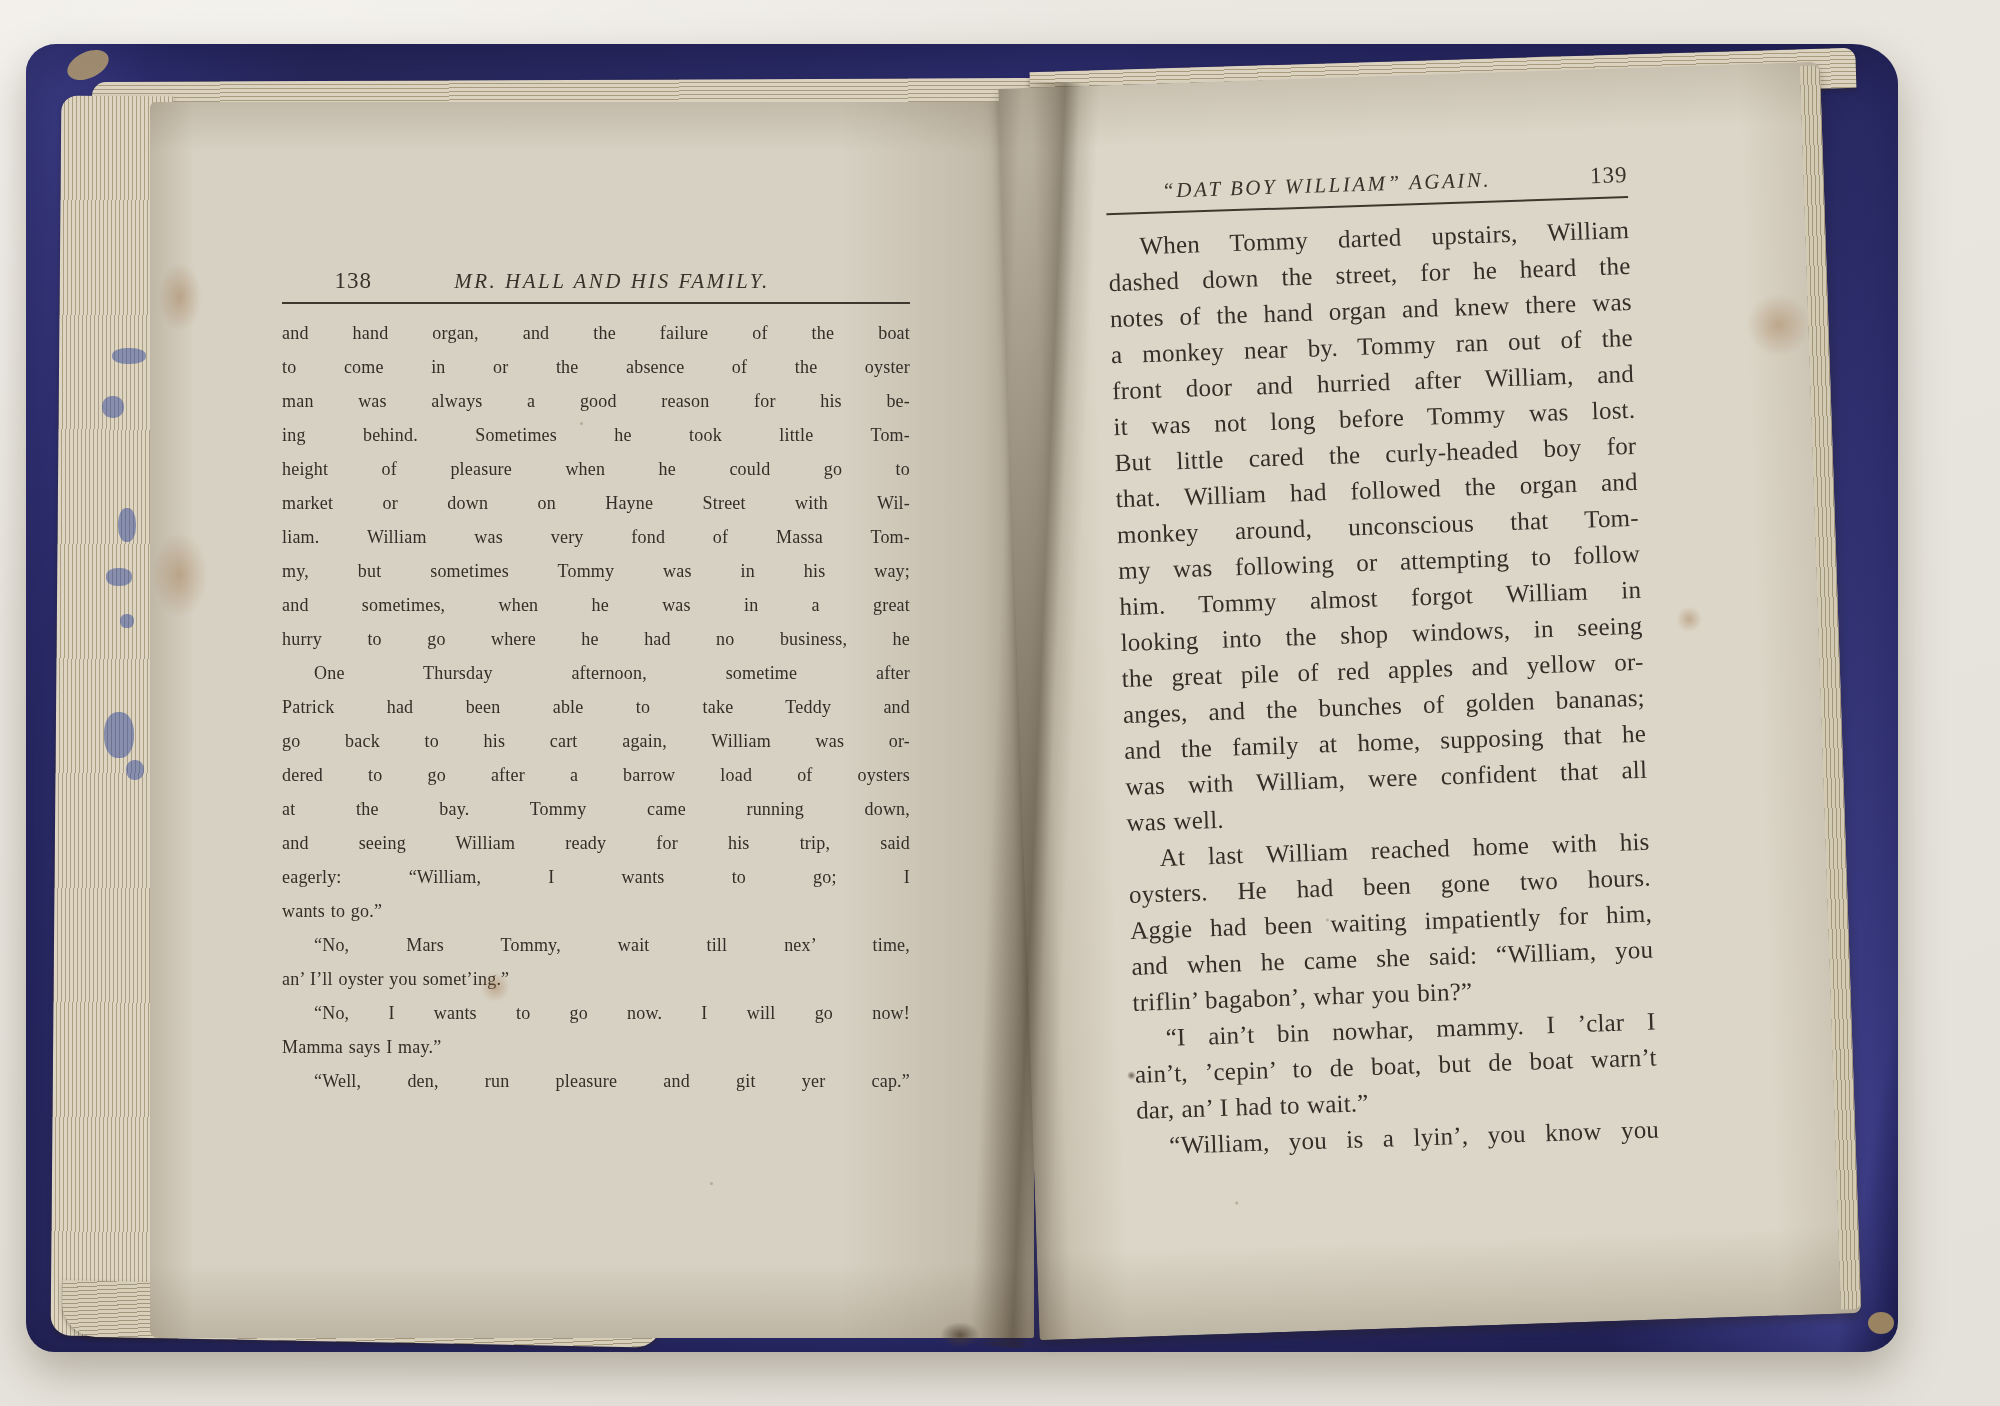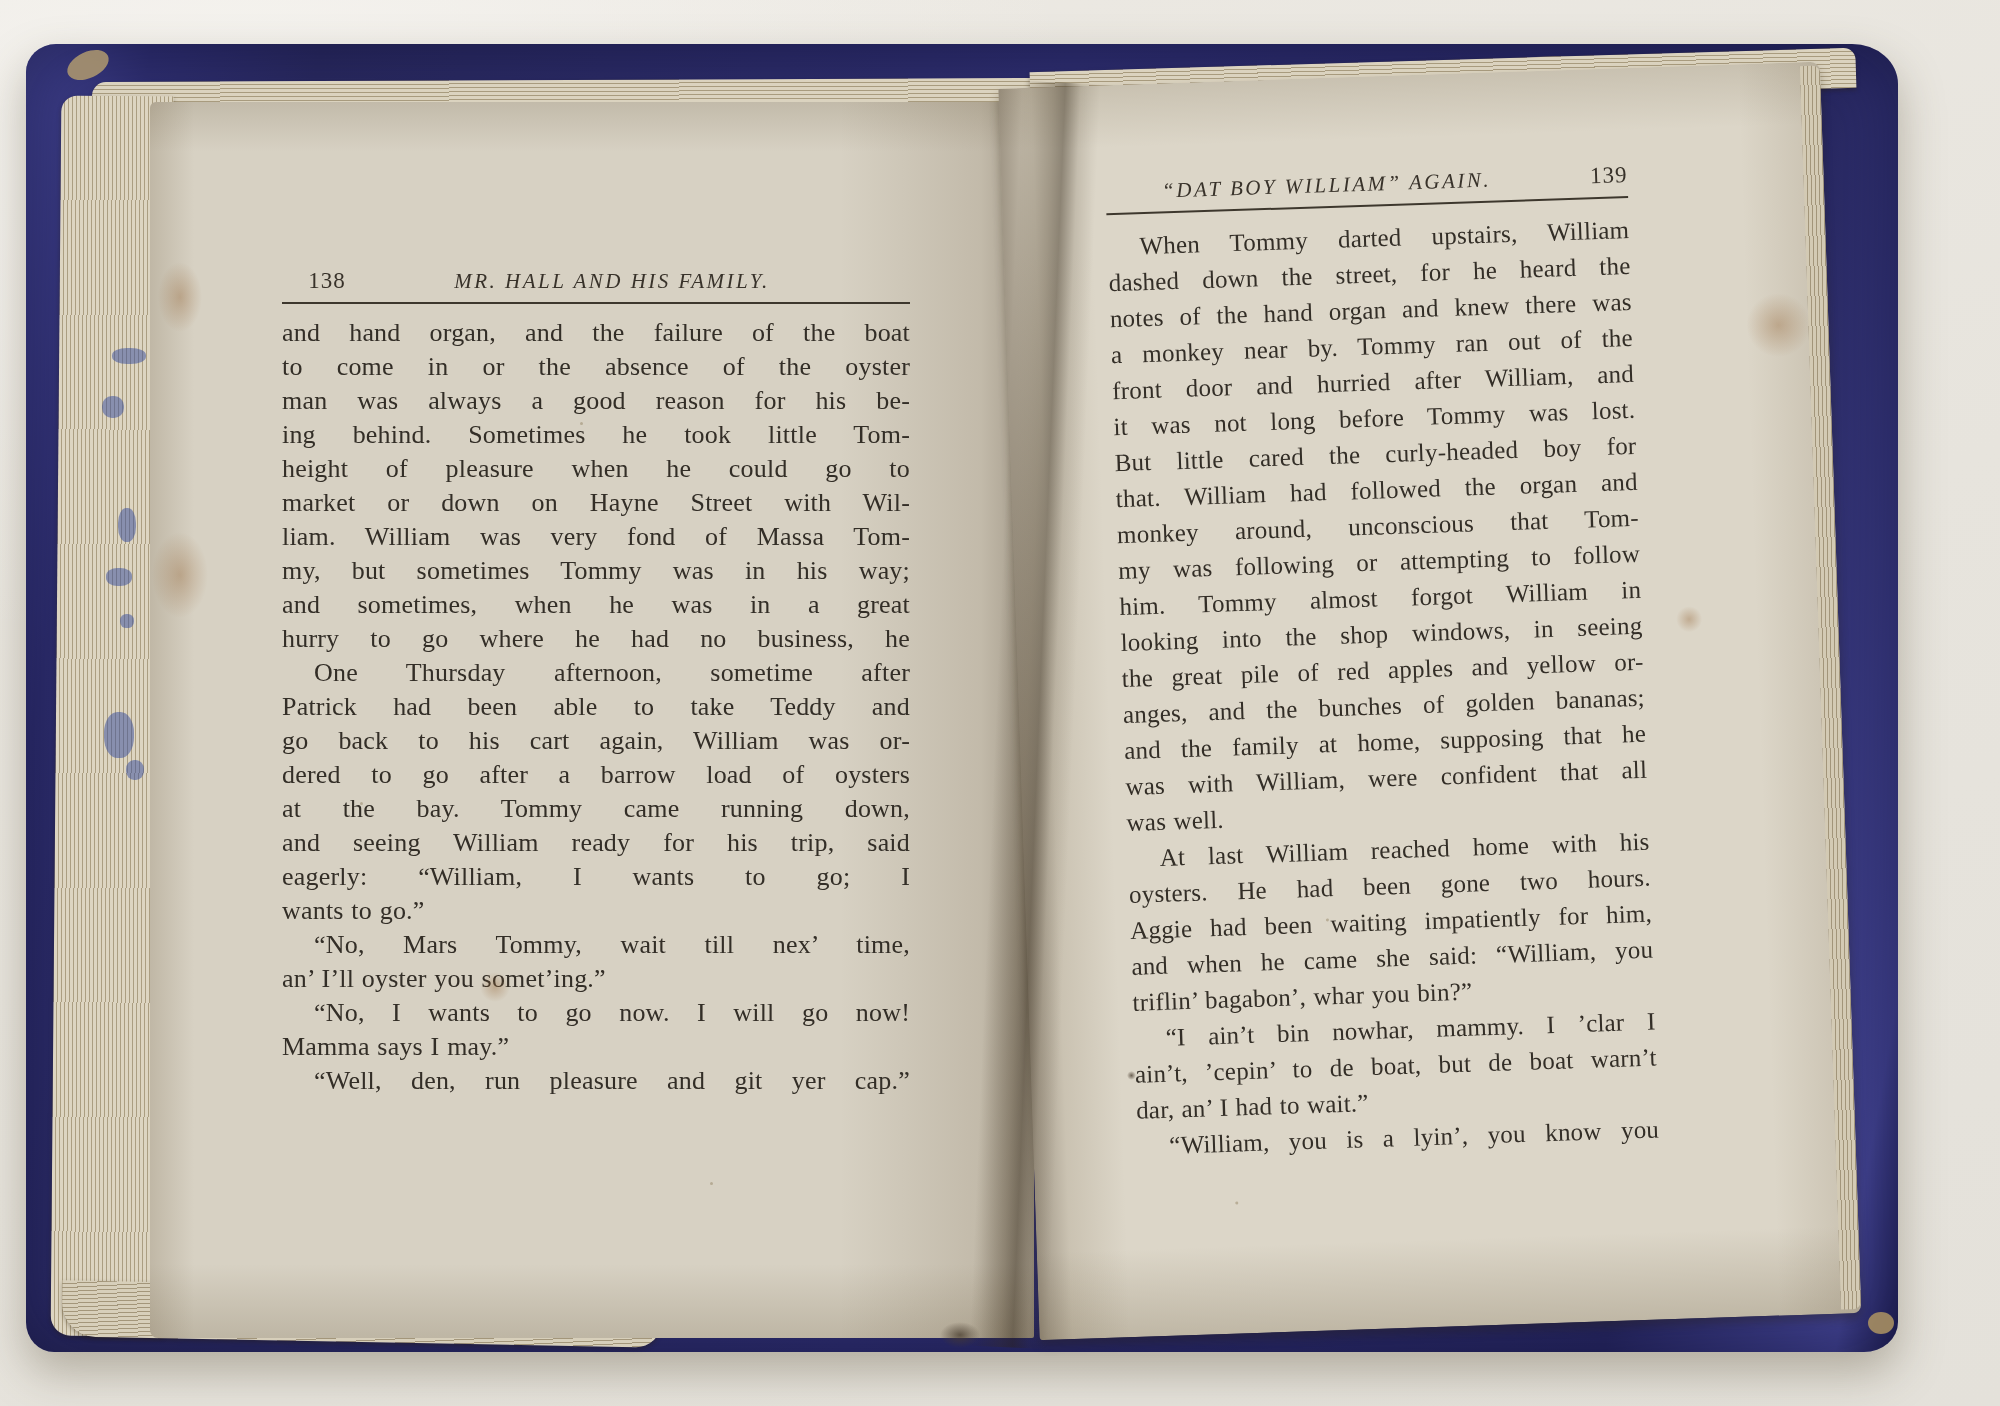--- a/index.html
+++ b/index.html
@@ -68,34 +68,34 @@
     background:linear-gradient(90deg, rgba(55,42,22,0) 0%, rgba(55,42,22,.30) 40%,
       rgba(45,34,18,.42) 55%, rgba(55,42,22,.12) 75%, rgba(55,42,22,0) 100%);
     pointer-events:none;
   }
   
   .content { position:absolute; }
   .content-left  { left:132px; top:166px; width:628px; }
   .content-right { left:104px; top:94px;  width:522px; }
   .header { display:flex; align-items:baseline; color:#38322a; }
   .pagenum { font-size:23px; letter-spacing:1px; }
-  .header .num-left  { width:90px; text-align:center; }
+  .header .num-left  { width:90px; text-align:right; }
   .header .num-right { width:80px; text-align:right; }
   .running {
     flex:1; text-align:center; font-style:italic; font-size:21px; letter-spacing:2.5px;
   }
   .content-left .running { padding-right:58px; }
   .rule { border-top:2px solid #3d372d; margin-top:8px; }
   .body { margin-top:12px; }
   .content-right .body { margin-top:14px; }
   .line {
     text-align:justify; text-align-last:justify;
     letter-spacing:.2px; word-spacing:1px;
   }
-  .content-left  .line { font-size:26px; line-height:34px; height:34px; }
+  .content-left  .line { font-size:18px; line-height:34px; height:34px; }
   .content-right .line { font-size:25px; line-height:36px; height:36px; }
   .line.end { text-align-last:left; }
   .line.indent { text-indent:32px; }
   
   .stain { position:absolute; border-radius:50%; pointer-events:none;
     background:radial-gradient(closest-side, rgba(150,104,58,.38), rgba(150,104,58,0)); }
   .stain.dark { background:radial-gradient(closest-side, rgba(70,58,44,.75), rgba(70,58,44,0)); }
   .fleck { position:absolute; width:3px; height:3px; border-radius:50%;
     background:rgba(120,100,60,.35); pointer-events:none; }
 </style>

